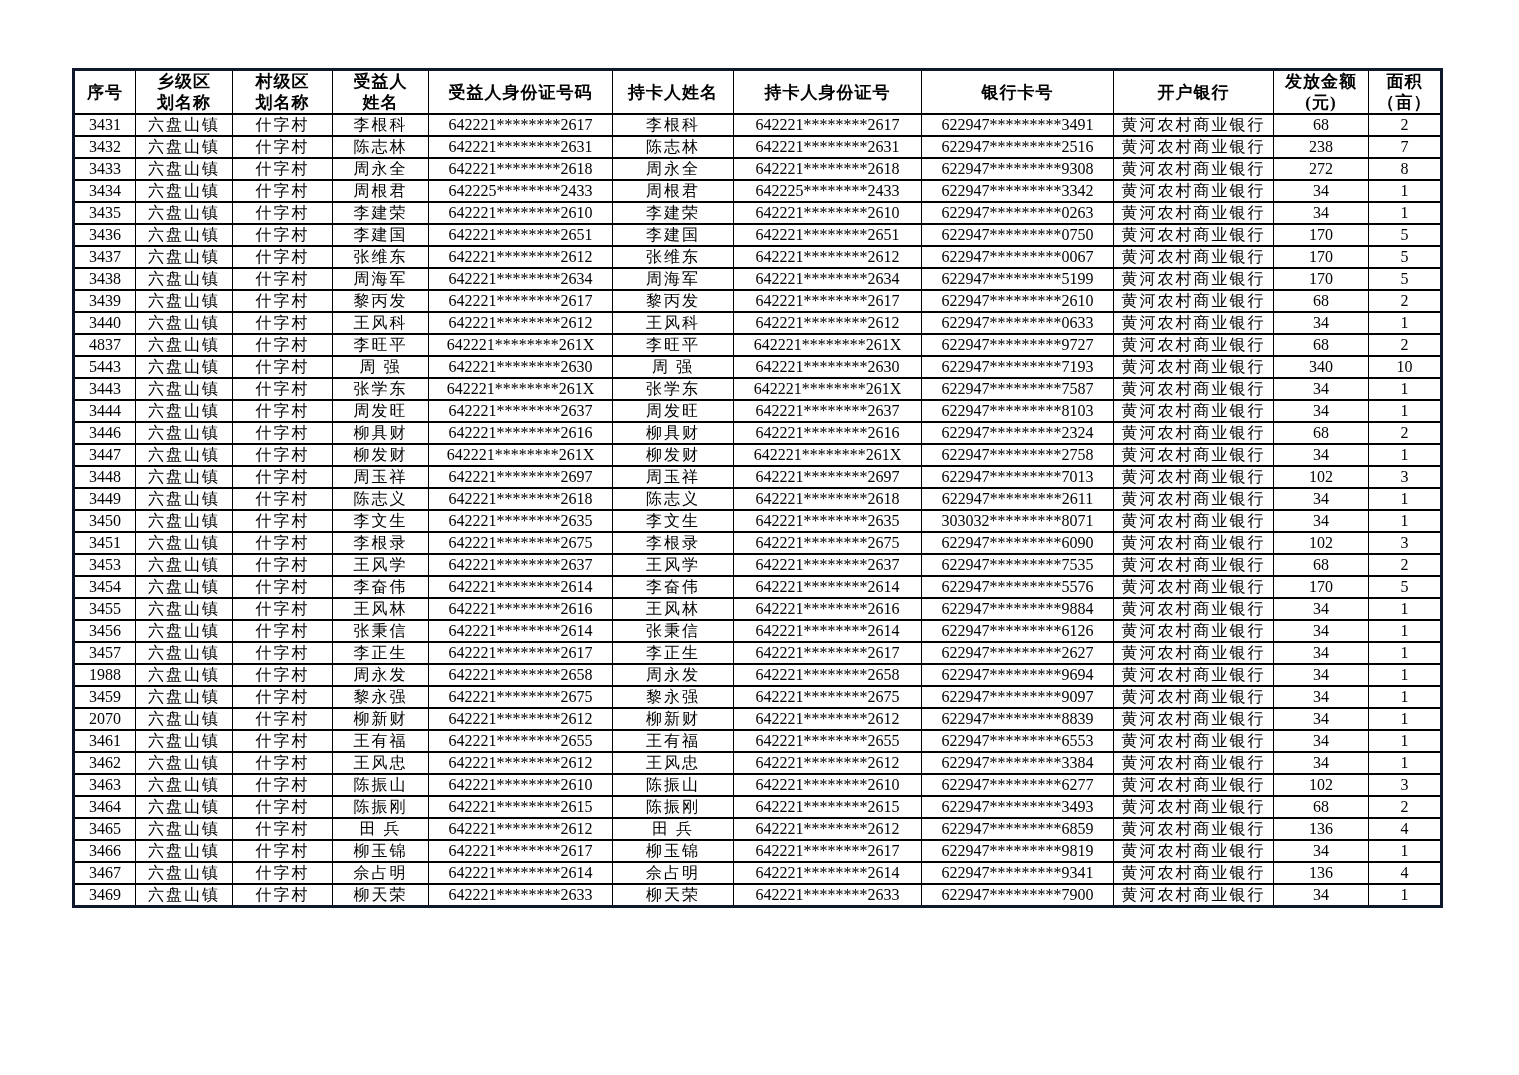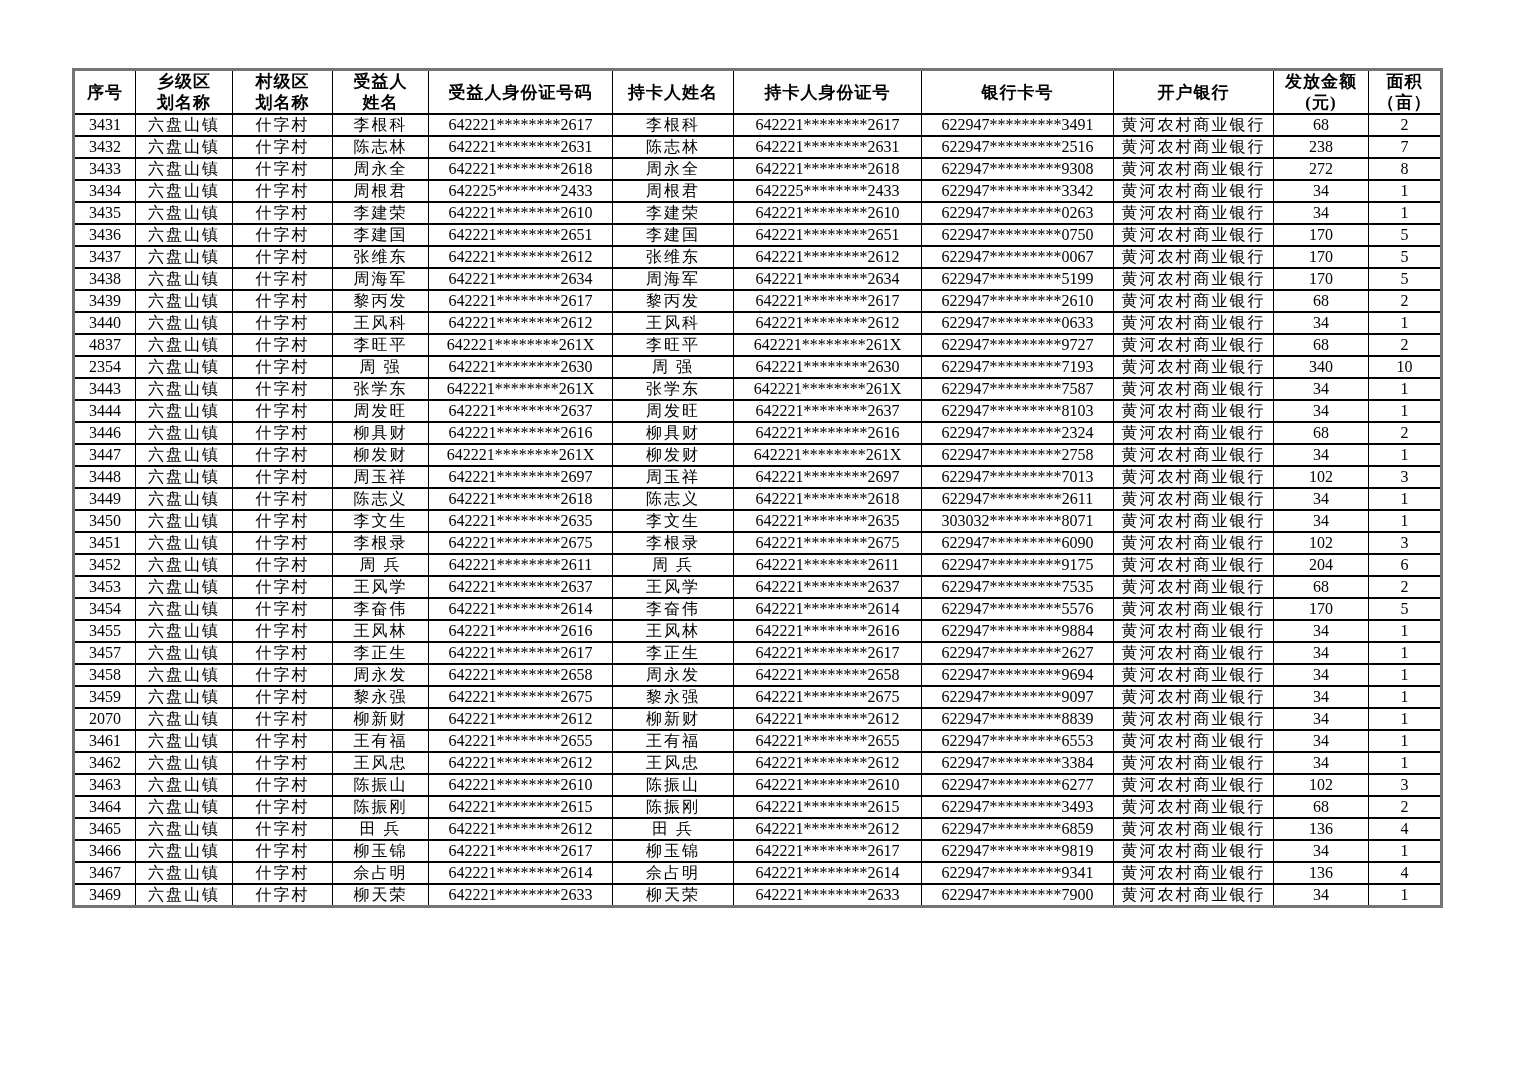--- a/index.html
+++ b/index.html
@@ -13,21 +13,21 @@
     color: #000000;
   }
   .sheet {
     position: absolute;
     left: 72px;
     top: 68px;
   }
   table {
     border-collapse: collapse;
     table-layout: fixed;
-    border: 3px solid #737373;
+    border: 3px solid #0f172a;
     font-family: Liberation Serif, serif;
   }
   th, td {
     border-left: 1px solid #000;
     border-right: 1px solid #000;
     border-top: 2px solid #000;
     border-bottom: 2px solid #000;
     padding: 0;
     text-align: center;
     vertical-align: middle;
@@ -222,21 +222,21 @@
           <td class="c3">李旺平</td>
           <td class="c4">642221********261X</td>
           <td class="c5">李旺平</td>
           <td class="c6">642221********261X</td>
           <td class="c7">622947*********9727</td>
           <td class="c8">黄河农村商业银行</td>
           <td class="c9">68</td>
           <td class="c10">2</td>
         </tr>
         <tr>
-          <td class="c0">2354</td>
+          <td class="c0">5443</td>
           <td class="c1">六盘山镇</td>
           <td class="c2">什字村</td>
           <td class="c3">周 强</td>
           <td class="c4">642221********2630</td>
           <td class="c5">周 强</td>
           <td class="c6">642221********2630</td>
           <td class="c7">622947*********7193</td>
           <td class="c8">黄河农村商业银行</td>
           <td class="c9">340</td>
           <td class="c10">10</td>
@@ -339,33 +339,20 @@
           <td class="c3">李根录</td>
           <td class="c4">642221********2675</td>
           <td class="c5">李根录</td>
           <td class="c6">642221********2675</td>
           <td class="c7">622947*********6090</td>
           <td class="c8">黄河农村商业银行</td>
           <td class="c9">102</td>
           <td class="c10">3</td>
         </tr>
         <tr>
-          <td class="c0">3452</td>
-          <td class="c1">六盘山镇</td>
-          <td class="c2">什字村</td>
-          <td class="c3">周 兵</td>
-          <td class="c4">642221********2611</td>
-          <td class="c5">周 兵</td>
-          <td class="c6">642221********2611</td>
-          <td class="c7">622947*********9175</td>
-          <td class="c8">黄河农村商业银行</td>
-          <td class="c9">204</td>
-          <td class="c10">6</td>
-        </tr>
-        <tr>
           <td class="c0">3453</td>
           <td class="c1">六盘山镇</td>
           <td class="c2">什字村</td>
           <td class="c3">王风学</td>
           <td class="c4">642221********2637</td>
           <td class="c5">王风学</td>
           <td class="c6">642221********2637</td>
           <td class="c7">622947*********7535</td>
           <td class="c8">黄河农村商业银行</td>
           <td class="c9">68</td>
@@ -391,34 +378,47 @@
           <td class="c3">王风林</td>
           <td class="c4">642221********2616</td>
           <td class="c5">王风林</td>
           <td class="c6">642221********2616</td>
           <td class="c7">622947*********9884</td>
           <td class="c8">黄河农村商业银行</td>
           <td class="c9">34</td>
           <td class="c10">1</td>
         </tr>
         <tr>
+          <td class="c0">3456</td>
+          <td class="c1">六盘山镇</td>
+          <td class="c2">什字村</td>
+          <td class="c3">张秉信</td>
+          <td class="c4">642221********2614</td>
+          <td class="c5">张秉信</td>
+          <td class="c6">642221********2614</td>
+          <td class="c7">622947*********6126</td>
+          <td class="c8">黄河农村商业银行</td>
+          <td class="c9">34</td>
+          <td class="c10">1</td>
+        </tr>
+        <tr>
           <td class="c0">3457</td>
           <td class="c1">六盘山镇</td>
           <td class="c2">什字村</td>
           <td class="c3">李正生</td>
           <td class="c4">642221********2617</td>
           <td class="c5">李正生</td>
           <td class="c6">642221********2617</td>
           <td class="c7">622947*********2627</td>
           <td class="c8">黄河农村商业银行</td>
           <td class="c9">34</td>
           <td class="c10">1</td>
         </tr>
         <tr>
-          <td class="c0">3458</td>
+          <td class="c0">1988</td>
           <td class="c1">六盘山镇</td>
           <td class="c2">什字村</td>
           <td class="c3">周永发</td>
           <td class="c4">642221********2658</td>
           <td class="c5">周永发</td>
           <td class="c6">642221********2658</td>
           <td class="c7">622947*********9694</td>
           <td class="c8">黄河农村商业银行</td>
           <td class="c9">34</td>
           <td class="c10">1</td>

